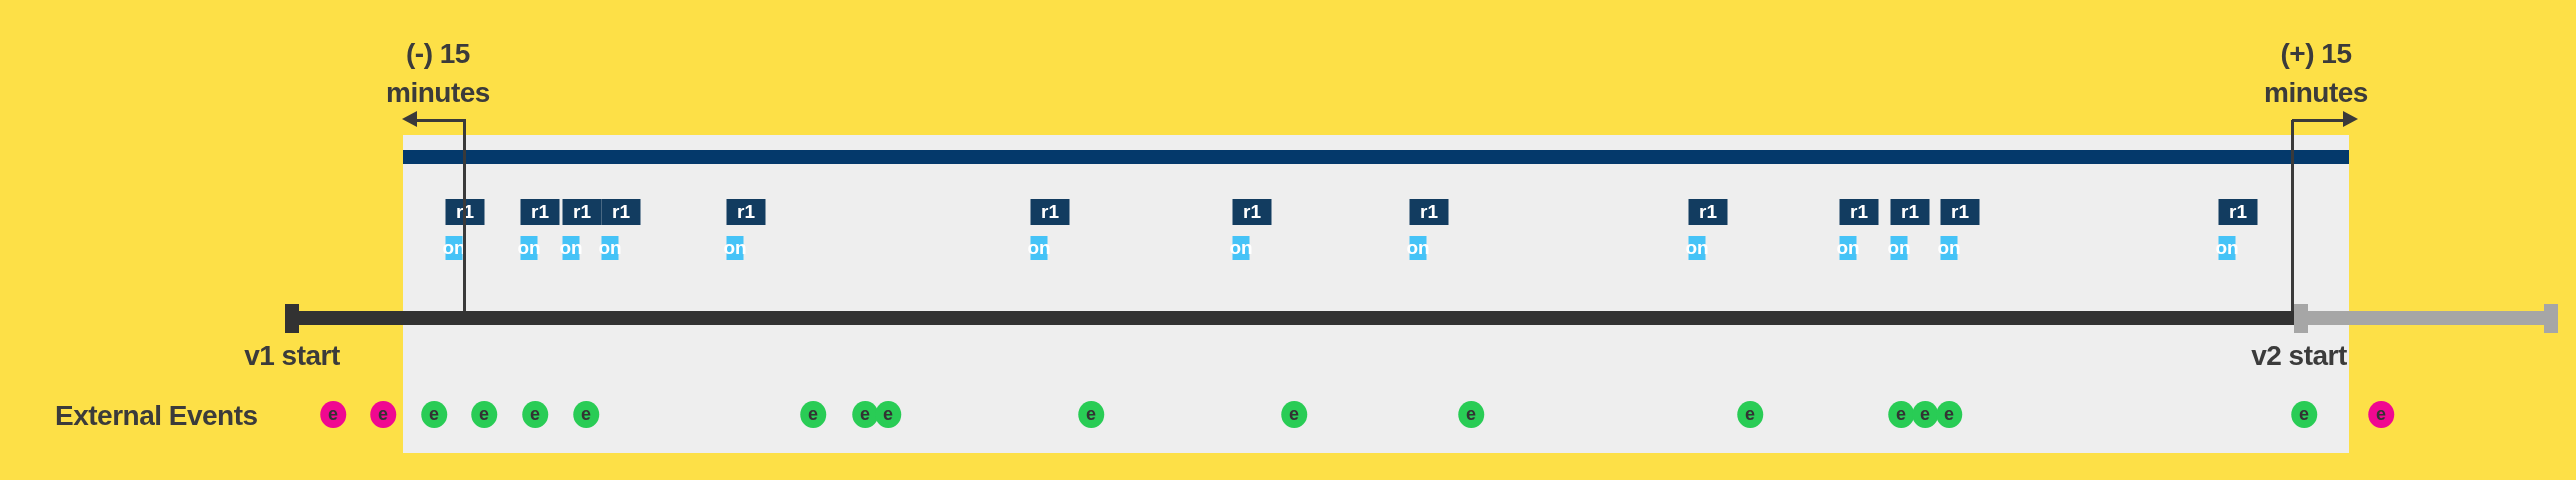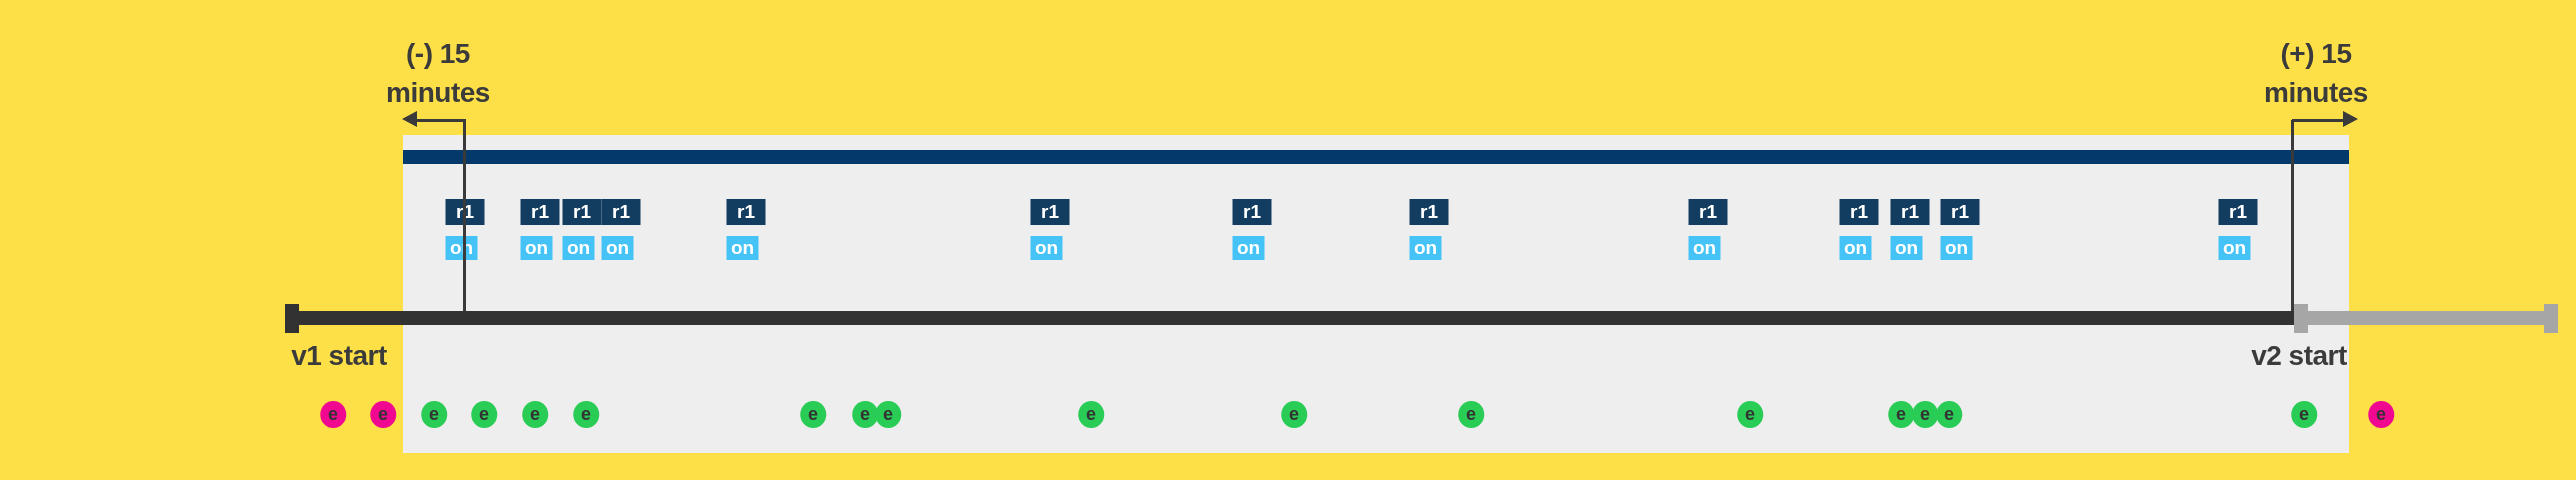--- a/index.html
+++ b/index.html
@@ -26,33 +26,33 @@
   .hshaft{position:absolute;top:119px;height:2.8px;background:var(--line);z-index:6;}
   .hs-left{left:415px;width:51px;}
   .hs-right{left:2292px;width:53px;}
   .arrowhead{position:absolute;width:0;height:0;z-index:6;}
   .ah-left{left:402px;top:111px;border-top:8.5px solid transparent;border-bottom:8.5px solid transparent;border-right:15px solid var(--line);}
   .ah-right{left:2343px;top:111px;border-top:8.5px solid transparent;border-bottom:8.5px solid transparent;border-left:15px solid var(--line);}
 
   .imp-col{position:absolute;top:199px;transform:translateX(-50%);z-index:4;}
   .r1box{width:39px;height:26.4px;background:var(--boxnavy);color:#ffffff;font-size:19px;font-weight:700;
     display:flex;align-items:center;justify-content:center;}
-  .onbox{margin-top:10.4px;width:32px;height:24.5px;background:var(--blue);color:#ffffff;font-size:19px;font-weight:700;
+  .onbox{margin-top:10.4px;width:17px;height:24.5px;background:var(--blue);color:#ffffff;font-size:19px;font-weight:700;
     display:flex;align-items:center;justify-content:center;}
 
   .tl-dark{position:absolute;left:285px;top:311px;width:2009px;height:14px;background:var(--dark);z-index:5;}
   .tl-gray{position:absolute;left:2294px;top:311px;width:261px;height:14px;background:var(--gray);z-index:5;}
   .cap{position:absolute;top:304px;width:14px;height:29px;z-index:7;}
   .cap-v1{left:285px;background:var(--dark);}
   .cap-v2{left:2294px;background:var(--gray);}
   .cap-end{left:2544px;background:var(--gray);}
 
   .start-label{position:absolute;top:341px;transform:translateX(-50%);font-size:28px;font-weight:700;
     line-height:29px;white-space:nowrap;z-index:3;letter-spacing:-0.5px;}
-  .v1{left:292px;margin-left:47px;}
+  .v1{left:292px;}
   .v2{left:2299px;}
 
   .ext-dot{position:absolute;top:401px;width:25.5px;height:27px;transform:translateX(-50%);border-radius:50%;
     display:flex;align-items:center;justify-content:center;font-size:18px;font-weight:600;color:#333333;z-index:4;}
   .ext-dot.green{background:var(--green);}
   .ext-dot.magenta{background:var(--magenta);}
 </style>
 </head>
 <body>
 
@@ -70,20 +70,21 @@
   <div class="vline vl-left"></div>
 
   <div class="offset-label offset-right">
     <div>(+) 15</div>
     <div>minutes</div>
   </div>
   <div class="hshaft hs-right"></div>
   <div class="arrowhead ah-right"></div>
   <div class="vline vl-right"></div>
 
+  <div class="row-label ext-label">External Events</div>
 
   <div>
 
   <div class="imp-col" style="left: 465px;">
       <div class="r1box">
         <span>r1</span>
       </div>
       <div class="onbox">
         <span>on</span>
       </div>

